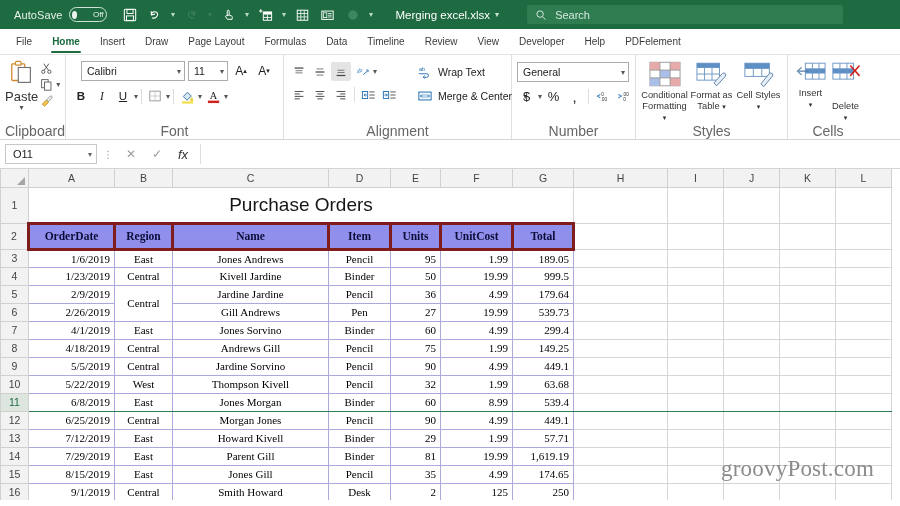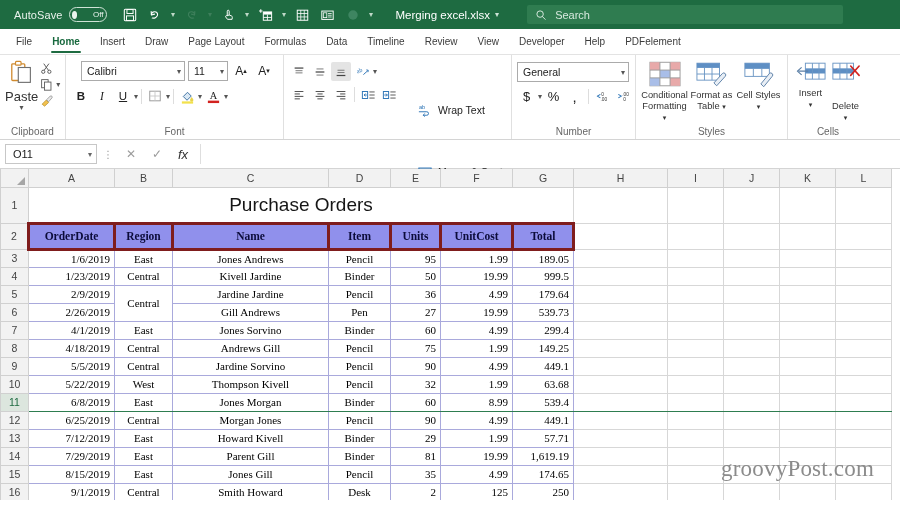--- a/index.html
+++ b/index.html
@@ -67,21 +67,21 @@
 
   
   .ribbon {
     height: 85px; background: #fff; display: flex;
     border-bottom: 1px solid #D4D4D4;
   }
   .grp { position: relative; display: flex; flex-direction: column;
          border-right: 1px solid #E0E0E0; padding: 3px 5px 0; }
   .grp-body { flex: 1; display: flex; align-items: flex-start; }
   .grp-name {
-    height: 15px; font-size: 10px; color: #666;
+    height: 15px; font-size: 14px; color: #666;
     text-align: center; line-height: 15px; position: relative;
   }
 
   
   .g-clipboard { width: 66px; }
   .paste-btn {
     display: flex; flex-direction: column; align-items: center;
     width: 34px; padding-top: 2px;
   }
   .paste-btn .lbl { font-size: 13px; color: #333; margin-top: 1px; }
@@ -108,21 +108,21 @@
           justify-content: center; font-size: 11.5px; color: #222; }
   .fsep { width: 1px; height: 15px; background: #DDD; margin: 0 2px; }
 
   
   .g-align { width: 228px; }
   .alignrow { display: flex; align-items: center; gap: 1px; }
   .abtn { width: 20px; height: 19px; display: flex; align-items: center; justify-content: center; }
   .abtn.sel { background: #E4E4E4; border-radius: 2px; }
   .wide-btn {
     display: flex; align-items: center; gap: 5px; height: 20px;
-    padding: 0 4px; font-size: 10.5px; color: #222; white-space: nowrap; margin-top: 38px;
+    padding: 0 4px; font-size: 10.5px; color: #222; white-space: nowrap;
   }
   .align-left-col { display: flex; flex-direction: column; gap: 4px; padding-top: 4px; }
 
   
   .g-number { width: 124px; }
   .numcol { display: flex; flex-direction: column; gap: 5px; padding-top: 4px; }
   .numfmt { width: 112px; height: 20px; }
   .numrow { display: flex; align-items: center; gap: 2px; }
   .nbtn { width: 19px; height: 19px; display: flex; align-items: center;
           justify-content: center; font-size: 13px; color: #222; }

